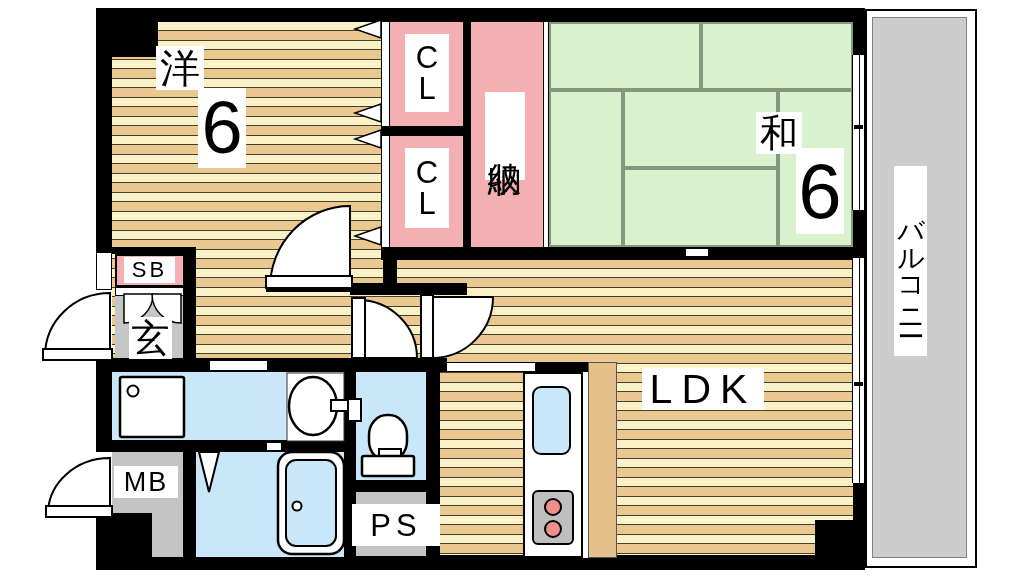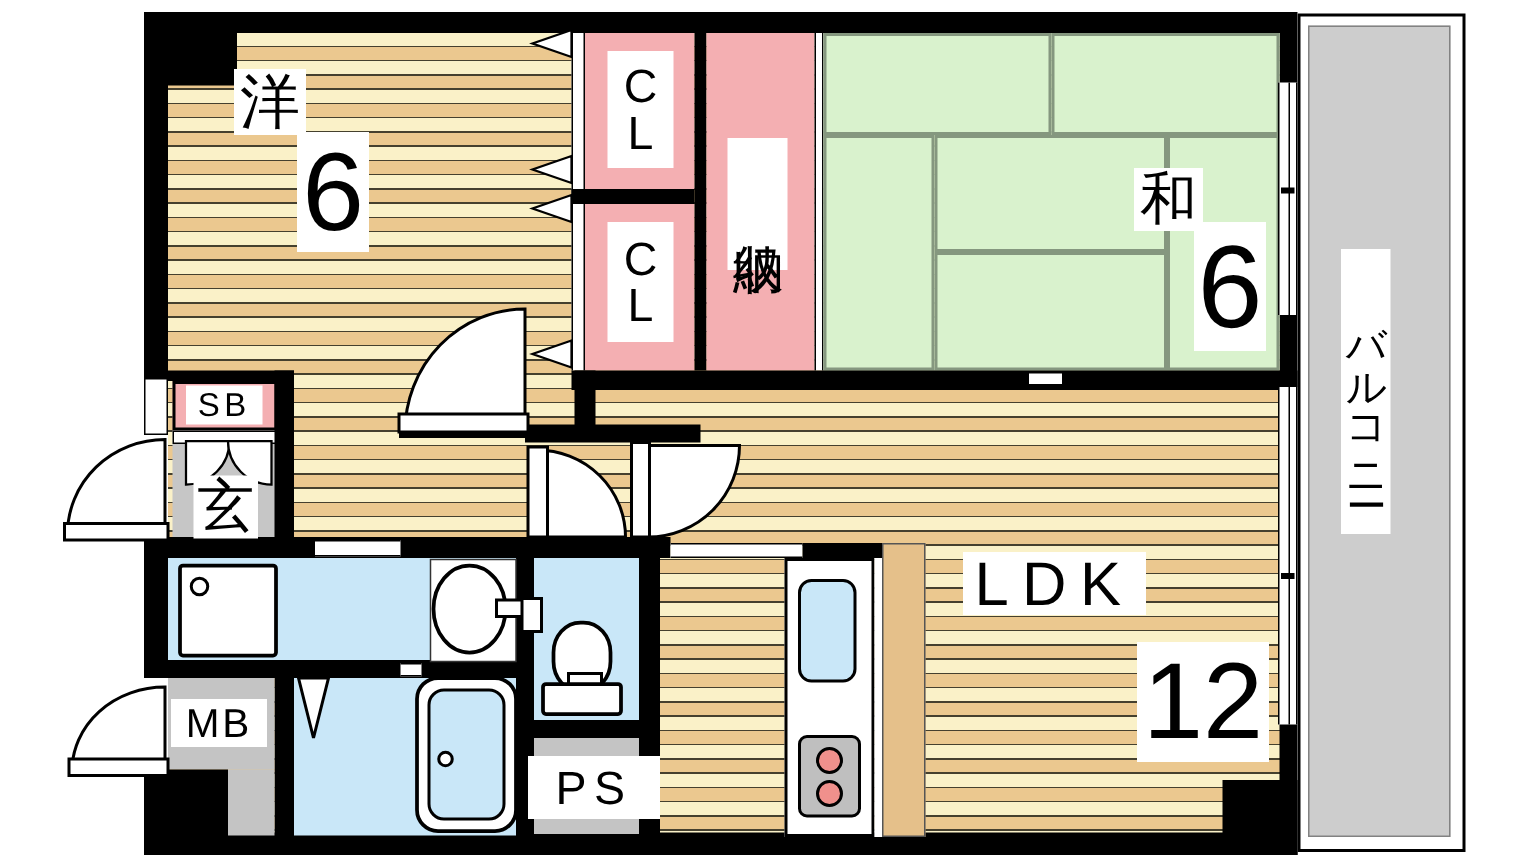--- a/index.html
+++ b/index.html
@@ -171,15 +171,14 @@
   <div class="abs lbl" style="left:796px;top:148px;width:48px;height:86px;font-size:78px;">6</div>
 
   <div class="abs lbl vtext" style="left:894px;top:166px;width:33px;height:190px;font-size:27px;">バルコニー</div>
 
   <div class="abs lbl" style="left:129px;top:317px;width:43px;height:42px;font-size:38px;">玄</div>
   <div class="abs lbl" style="left:124px;top:257px;width:51px;height:26px;font-size:22px;letter-spacing:3px;">SB</div>
   <div class="abs lbl" style="left:114px;top:466px;width:64px;height:32px;font-size:27px;letter-spacing:2px;">MB</div>
   <div class="abs lbl" style="left:352px;top:504px;width:88px;height:42px;font-size:31px;letter-spacing:5px;">PS</div>
 
   <div class="abs lbl" style="left:642px;top:368px;width:122px;height:42px;font-size:41px;letter-spacing:9px;">LDK</div>
-  <div class="abs lbl" style="left:758px;top:428px;width:88px;height:80px;font-size:72px;">12</div>
 
 </div>
 
 </body></html>

